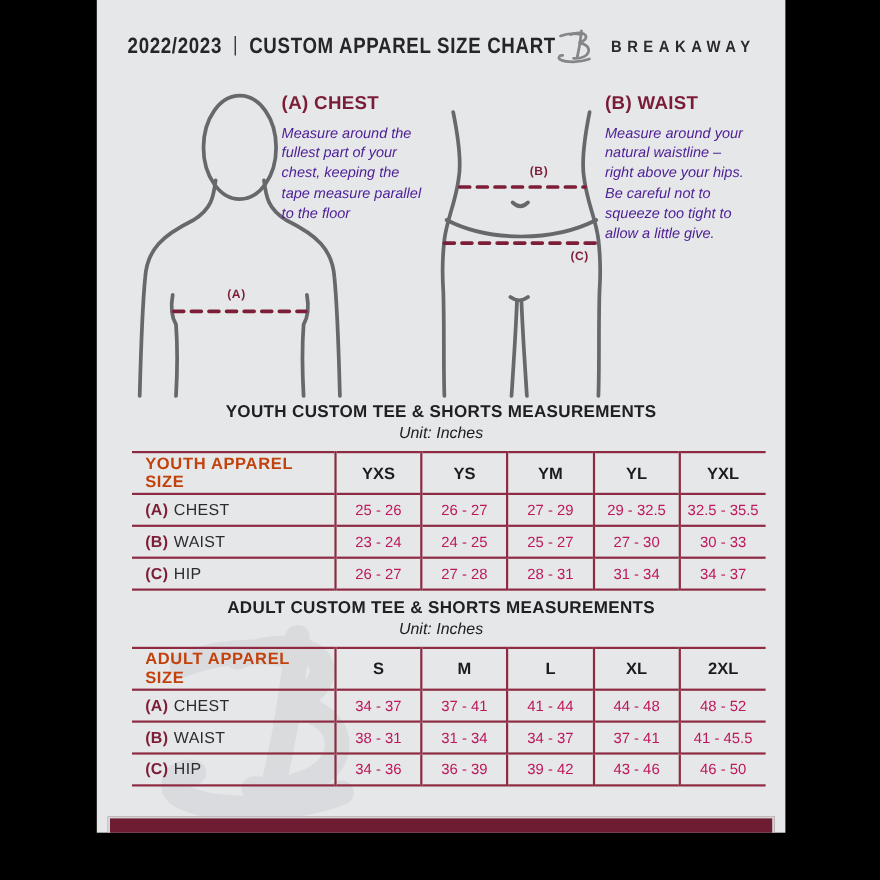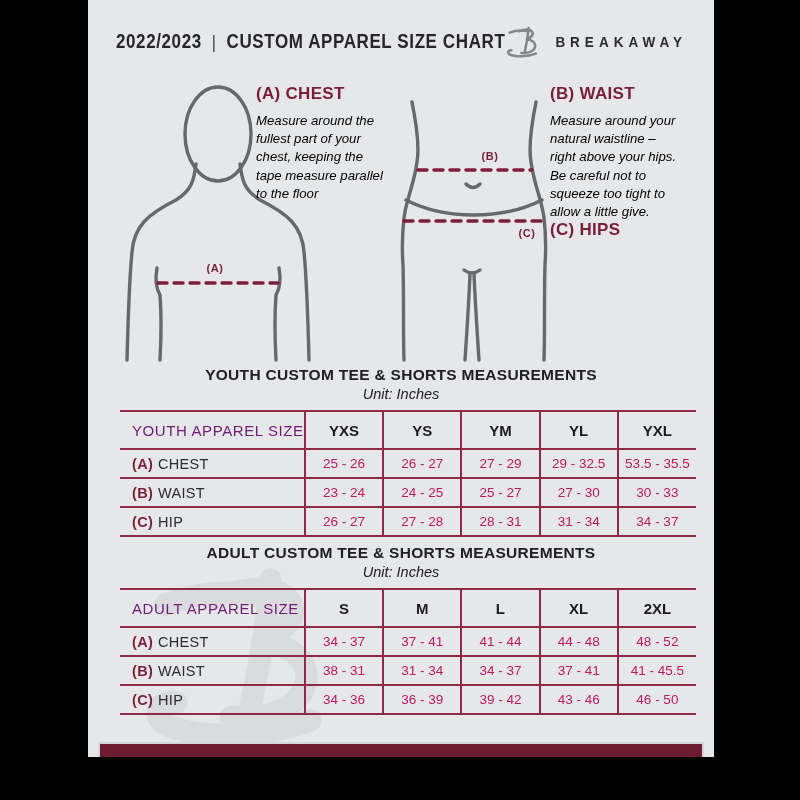--- a/index.html
+++ b/index.html
@@ -21,36 +21,36 @@
   
   .fig { position:absolute; z-index:1; }
   .fig path, .fig ellipse { fill:none; stroke:#67686b; stroke-width:3.4; stroke-linecap:round; }
   .fig .dash { stroke:#7c1e37; stroke-width:3.4; stroke-dasharray:9 7; }
   .fig-label { position:absolute; z-index:1; width:40px; text-align:center; font-size:11px; font-weight:bold;
                color:#7c1e37; letter-spacing:.5px; }
 
   
   .instr { position:absolute; z-index:1; }
   .instr h3 { font-size:17px; font-weight:800; color:#7a1c37; letter-spacing:.3px; margin-bottom:8px; }
-  .instr p  { font-size:13.2px; font-style:italic; color:#000000; line-height:1.38; white-space:pre-line; }
+  .instr p  { font-size:13.2px; font-style:italic; color:#4c1d95; line-height:1.38; white-space:pre-line; }
 
   
   .sec-title { position:absolute; width:100%; text-align:center; font-size:15.5px; font-weight:bold;
                color:#202024; letter-spacing:.3px; z-index:1; }
   .sec-unit  { position:absolute; width:100%; text-align:center; font-size:14.5px; font-style:italic;
                color:#202024; z-index:1; }
   table.size { position:absolute; left:32px; width:576px; border-collapse:collapse; z-index:1;
                border-top:2px solid #8e2b42; border-bottom:2px solid #8e2b42; }
   table.size tr { border-top:2px solid #8e2b42; }
   table.size th, table.size td { border-left:2px solid #8e2b42; text-align:center; }
   table.size th:first-child, table.size td:first-child { border-left:none; text-align:left; padding-left:12px; }
   table.size thead tr { height:38px; }
   table.size tbody tr { height:29px; }
   th.col-head { font-size:15px; font-weight:bold; color:#1c1c20;margin-top:36px; }
-  th.row-head { font-size:15px; font-weight:400; color:#701a75; letter-spacing:.6px; }
+  th.row-head { font-size:15px; font-weight:700; color:#c2410c; letter-spacing:.6px; }
   td.val { font-size:13.5px; color:#be185d; }
   td.row-label { font-size:14.5px; color:#2c2c30; letter-spacing:.3px; }
   td.row-label .pfx { font-weight:bold; color:#7c1e37; margin-right:5px; }
 
   
   .footer-bar { position:absolute; left:10px; top:742px; width:606px; height:47px; background:#6e1c31;
                 border:2px solid #d5d6d9; z-index:2; }
 </style>
 </head>
 <body>
@@ -120,21 +120,20 @@
   <div class="instr" style="left:462px; top:84px; width:166px;">
     <h3>(B) WAIST</h3>
     <p>Measure around your
 natural waistline –
 right above your hips.
 Be careful not to
 squeeze too tight to
 allow a little give.</p>
   </div>
   <div class="instr" style="left:462px; top:220px; width:176px;">
-    <h3>(C) HIPS</h3>
   </div>
 
   <div class="sec-title" style="top:366px;">YOUTH CUSTOM TEE &amp; SHORTS MEASUREMENTS</div>
   <div class="sec-unit" style="top:386px;">Unit: Inches</div>
   <table class="size" style="top:410px;">
     <colgroup>
         <col style="width:32.1%">
         <col style="width:13.58%">
         <col style="width:13.58%">
         <col style="width:13.58%">
@@ -151,21 +150,21 @@
         <th class="col-head">YXL</th>
       </tr>
     </thead>
     <tbody>
       <tr>
         <td class="row-label"><span class="pfx">(A)</span><span>CHEST</span></td>
         <td class="val">25 - 26</td>
         <td class="val">26 - 27</td>
         <td class="val">27 - 29</td>
         <td class="val">29 - 32.5</td>
-        <td class="val">53.5 - 35.5</td>
+        <td class="val">32.5 - 35.5</td>
       </tr>
       <tr>
         <td class="row-label"><span class="pfx">(B)</span><span>WAIST</span></td>
         <td class="val">23 - 24</td>
         <td class="val">24 - 25</td>
         <td class="val">25 - 27</td>
         <td class="val">27 - 30</td>
         <td class="val">30 - 33</td>
       </tr>
       <tr>

